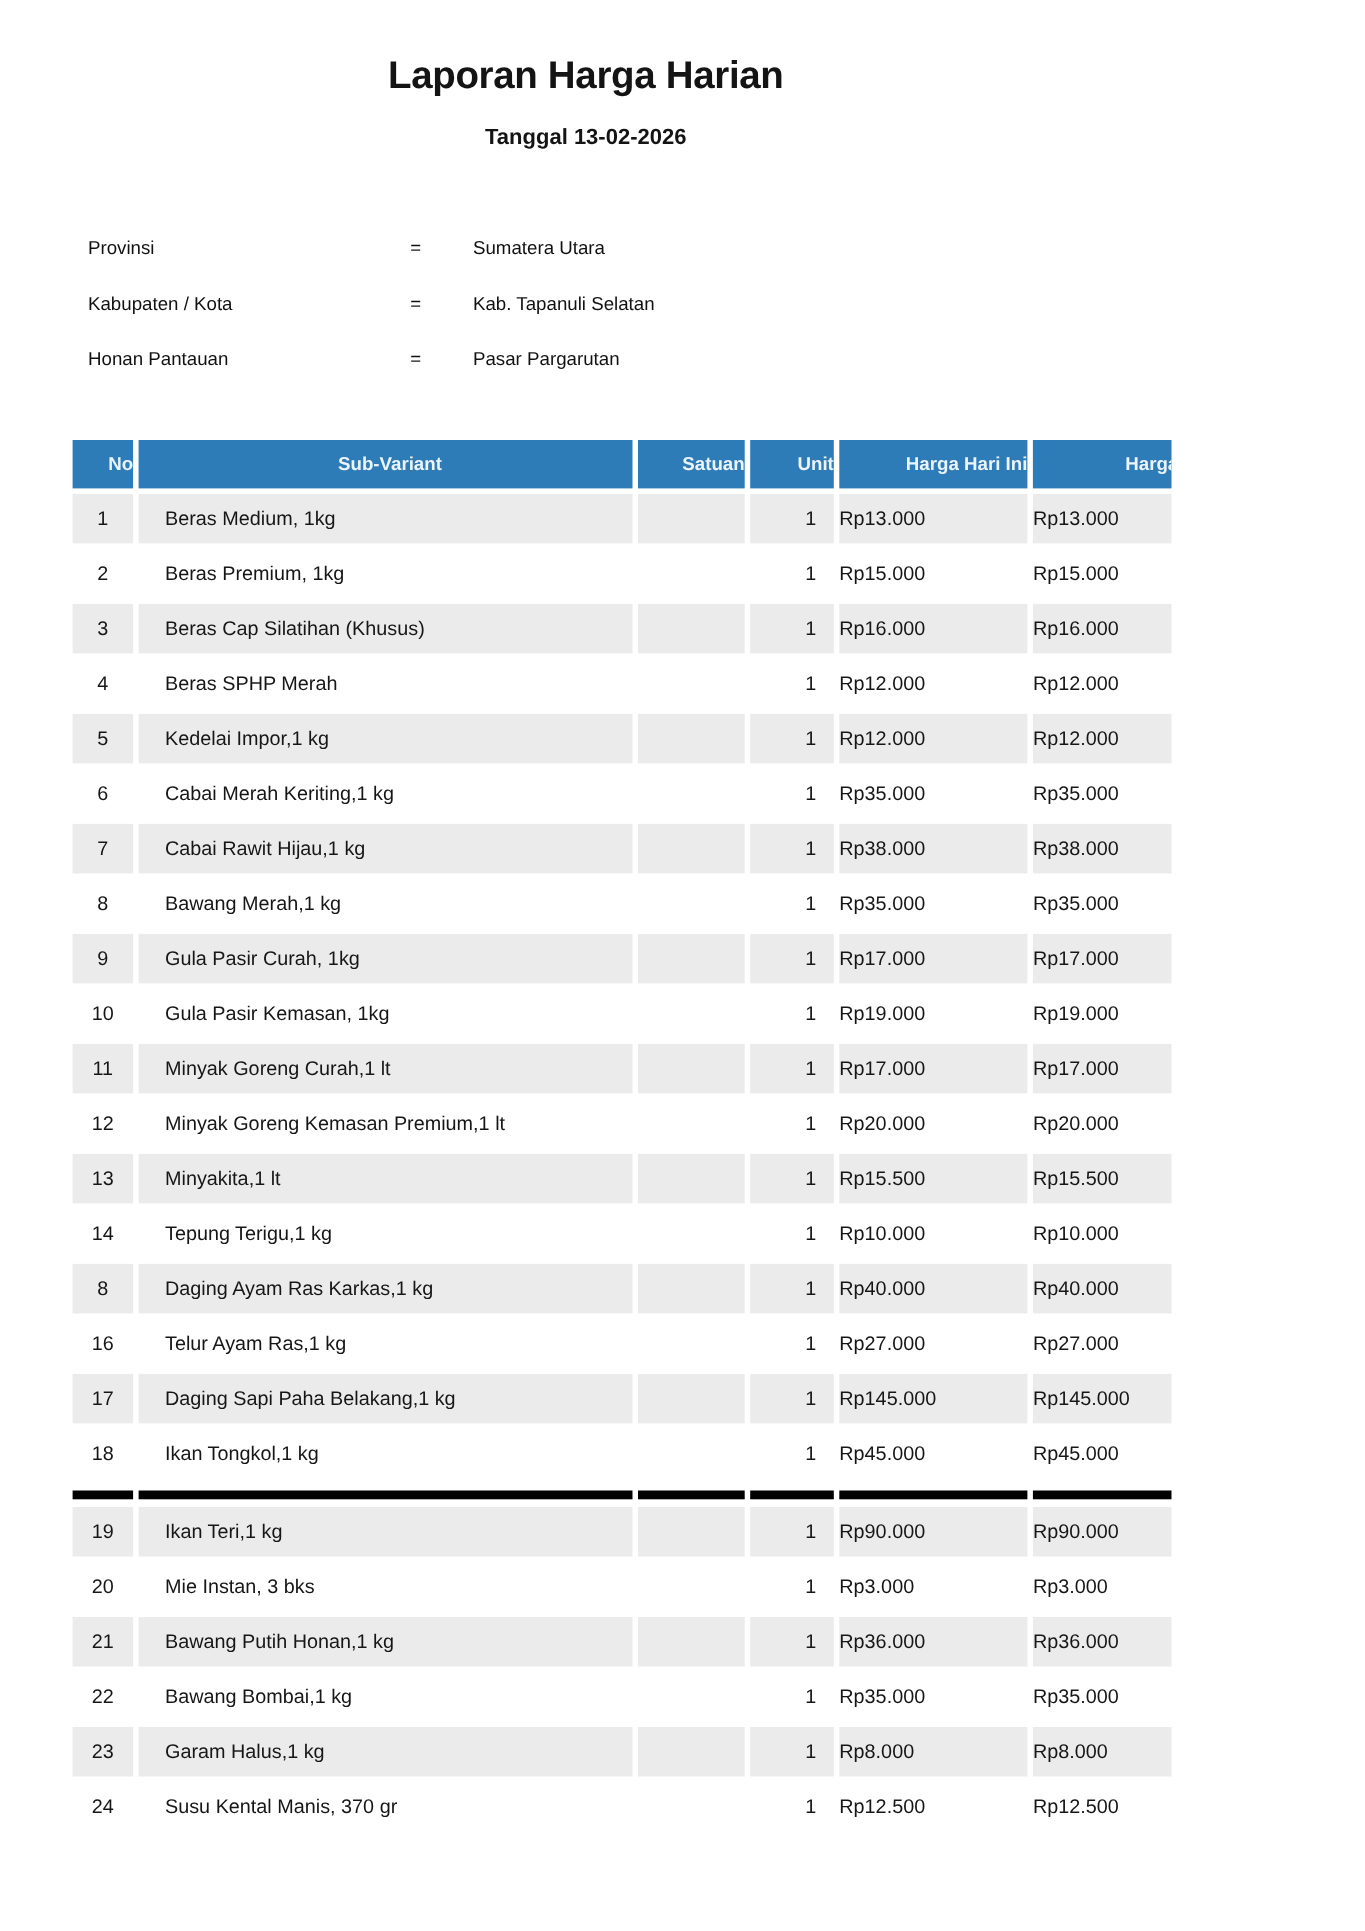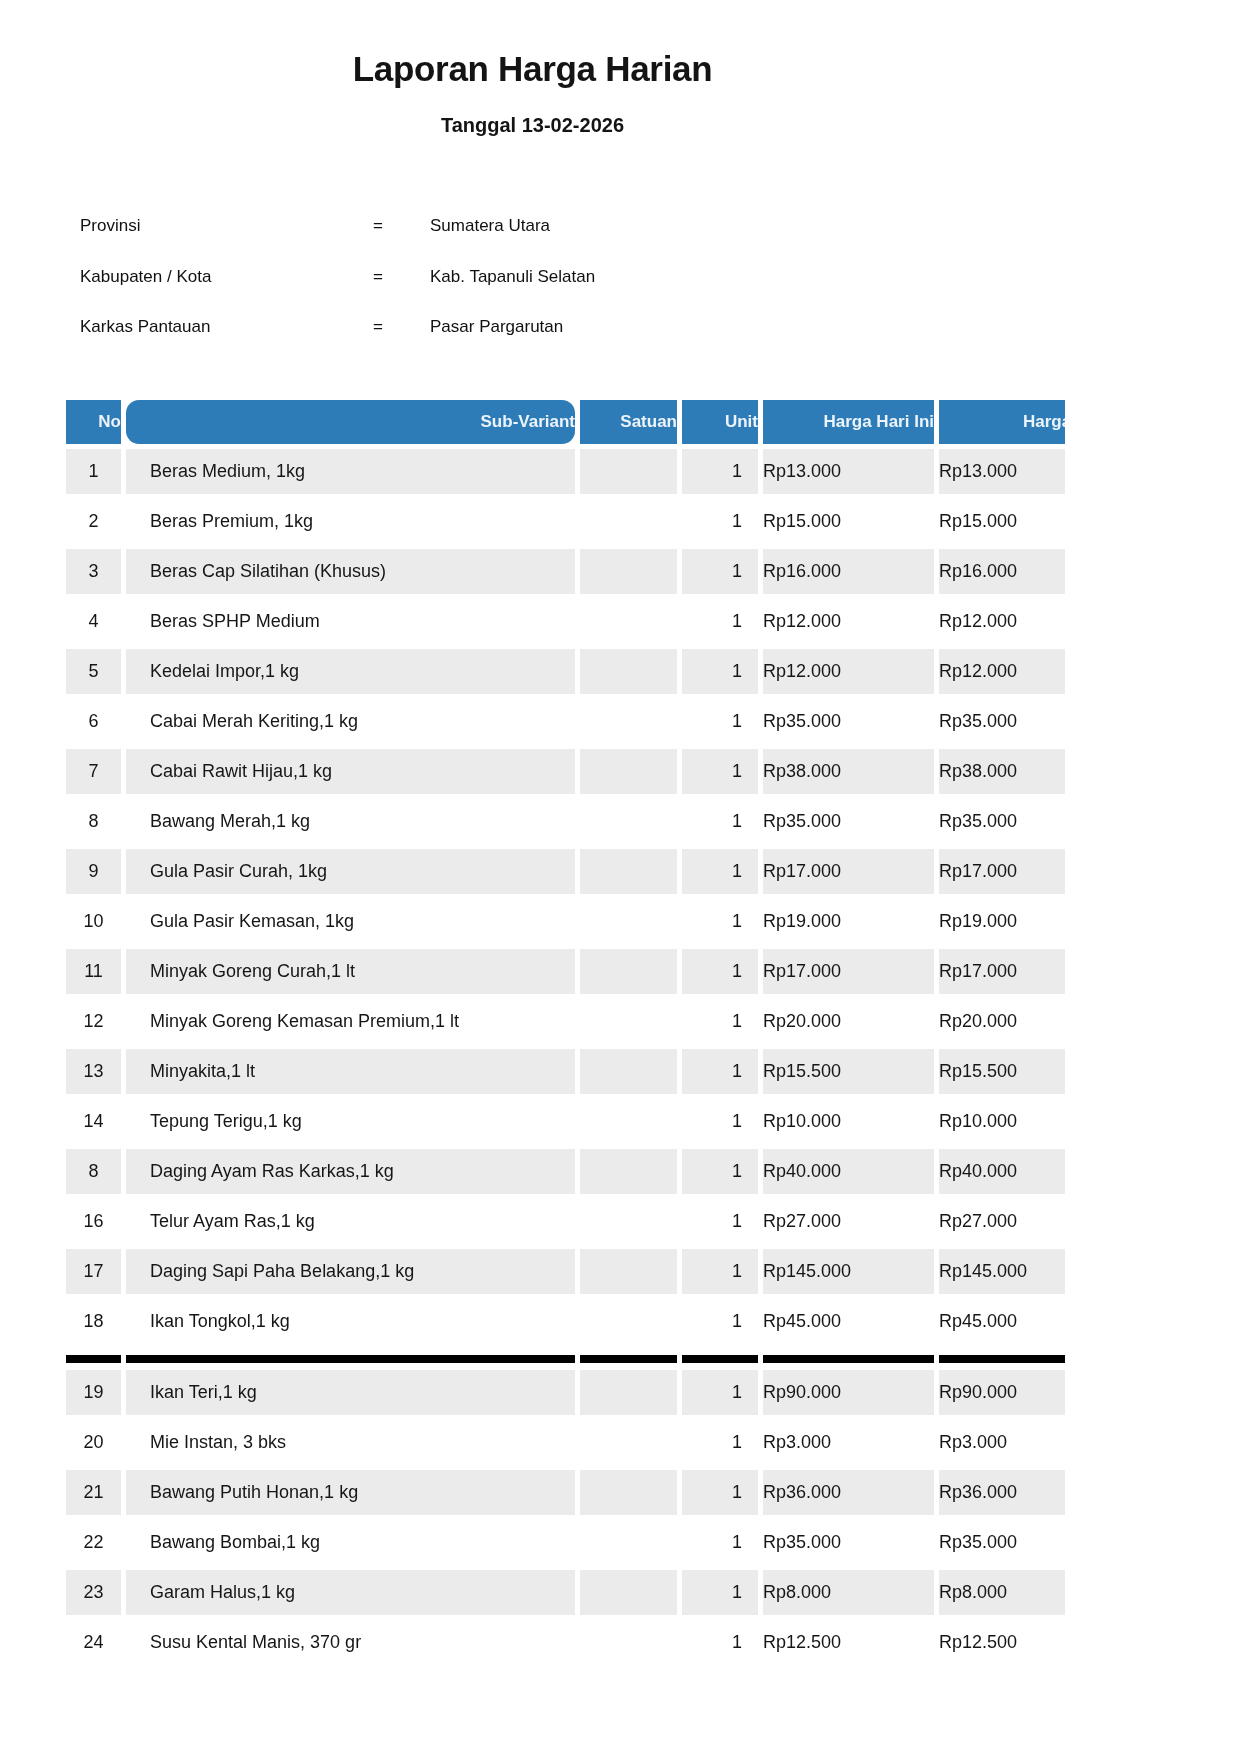--- a/index.html
+++ b/index.html
@@ -39,21 +39,21 @@
     column-gap:5px;row-gap:5px;
   }
   .trow{display:contents;}
   .hcell{
     height:44px;line-height:44px;
     background:#2d7cb8;color:#ecf3fa;
     font-size:17px;font-weight:bold;
     text-align:right;
     white-space:nowrap;overflow:hidden;
   }
-  .hcell.h-sub{text-align:right;padding-left:8px;border-radius:13px;}
+  .hcell.h-sub{text-align:center;padding-left:8px;}
   .cell{
     height:45px;line-height:45px;
     font-size:18px;color:#161616;
     white-space:nowrap;overflow:hidden;
     box-sizing:border-box;
   }
   .cell.stripe{background:#ebebeb;}
   .c-no{text-align:center;}
   .c-sub{text-align:left;padding-left:24px;}
   .c-sat{text-align:center;}
@@ -74,21 +74,21 @@
     <span class="lbl">Provinsi</span>
     <span class="sep">=</span>
     <span class="val">Sumatera Utara</span>
   </div>
   <div class="info-row" id="info-1">
     <span class="lbl">Kabupaten / Kota</span>
     <span class="sep">=</span>
     <span class="val">Kab. Tapanuli Selatan</span>
   </div>
   <div class="info-row" id="info-2">
-    <span class="lbl">Karkas Pantauan</span>
+    <span class="lbl">Honan Pantauan</span>
     <span class="sep">=</span>
     <span class="val">Pasar Pargarutan</span>
   </div>
 
   <div id="price-table">
     <div class="trow">
       <div class="hcell h-no">No</div>
       <div class="hcell h-sub">Sub-Variant</div>
       <div class="hcell h-sat">Satuan</div>
       <div class="hcell h-unit">Unit</div>
@@ -118,21 +118,21 @@
     <div class="cell c-no stripe">3</div>
     <div class="cell c-sub stripe">Beras Cap Silatihan (Khusus)</div>
     <div class="cell c-sat stripe"></div>
     <div class="cell c-unit stripe">1</div>
     <div class="cell c-h1 stripe">Rp16.000</div>
     <div class="cell c-h2 stripe">Rp16.000</div>
   </div>
 
   <div class="trow">
     <div class="cell c-no">4</div>
-    <div class="cell c-sub">Beras SPHP Medium</div>
+    <div class="cell c-sub">Beras SPHP Merah</div>
     <div class="cell c-sat"></div>
     <div class="cell c-unit">1</div>
     <div class="cell c-h1">Rp12.000</div>
     <div class="cell c-h2">Rp12.000</div>
   </div>
 
   <div class="trow">
     <div class="cell c-no stripe">5</div>
     <div class="cell c-sub stripe">Kedelai Impor,1 kg</div>
     <div class="cell c-sat stripe"></div>

